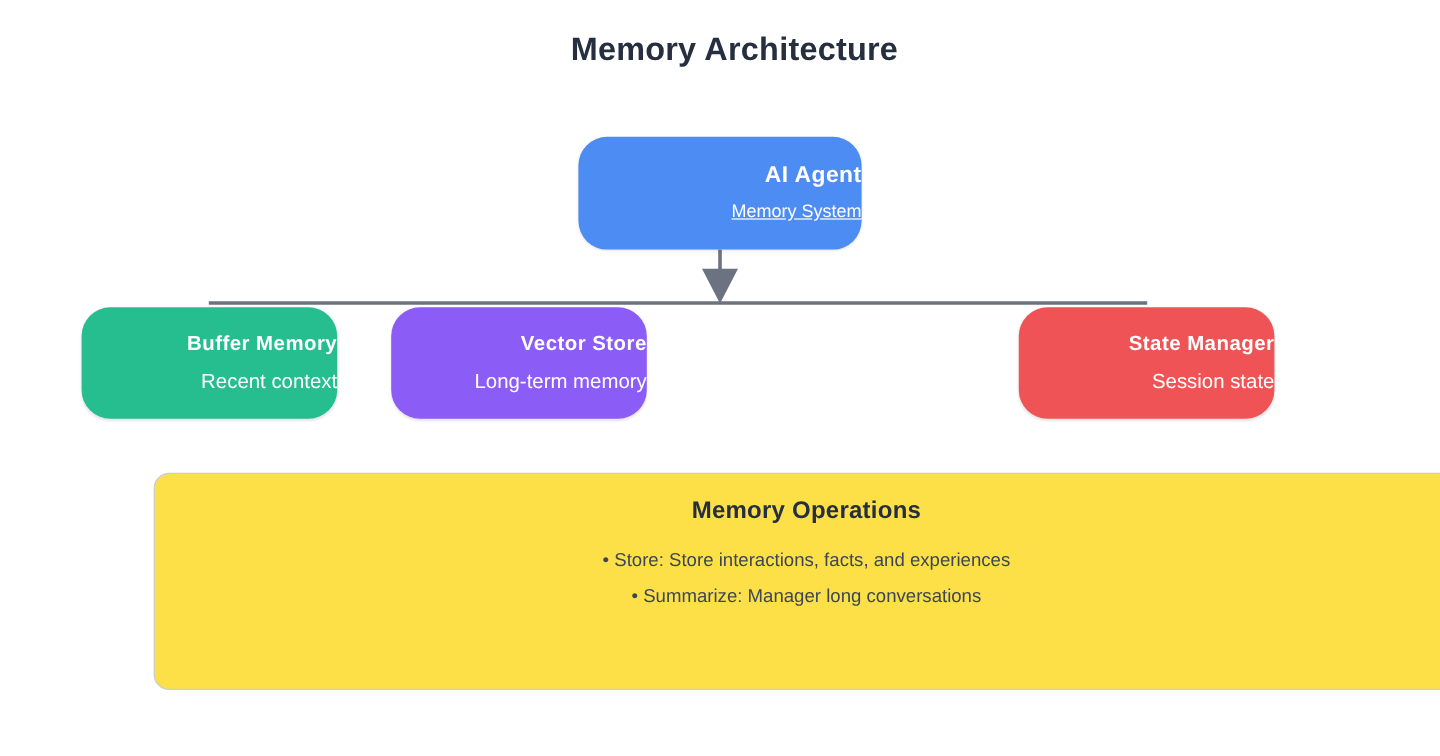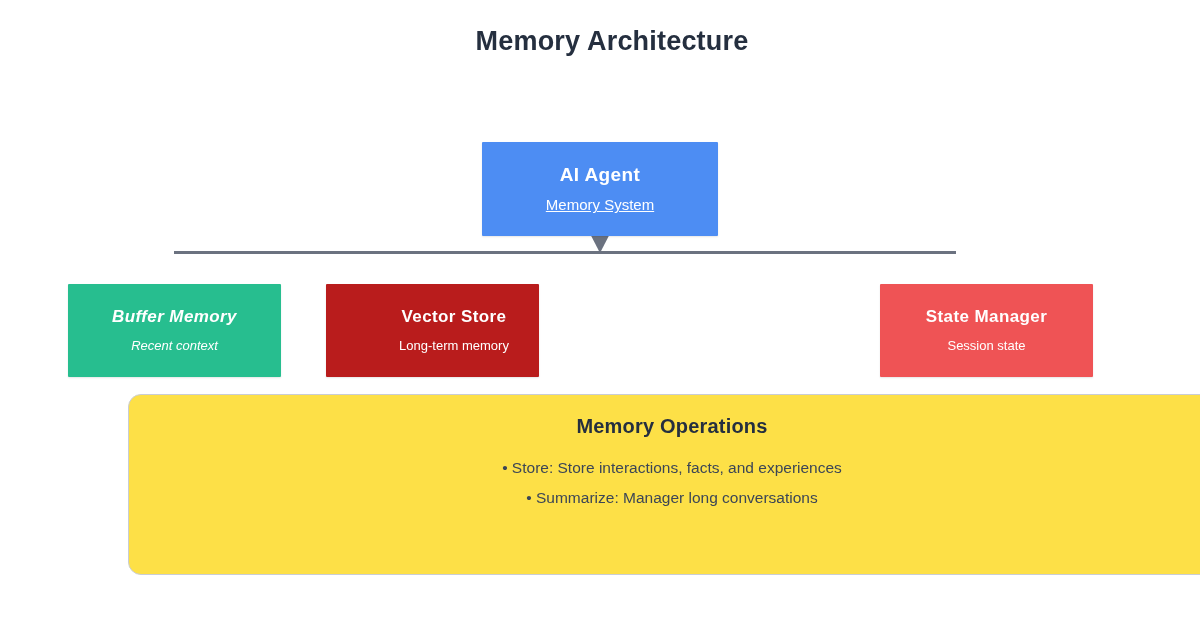--- a/index.html
+++ b/index.html
@@ -28,37 +28,36 @@
     text-align: center;
     font-size: 27px;
     font-weight: bold;
     color: #252f3f;
     letter-spacing: 0.2px;
   }
 
   
   .node {
     position: absolute;
-    border-radius: 1px;
+    border-radius: 24px;
     display: flex;
     flex-direction: column;
-    align-items: center;
+    align-items: flex-end;
     justify-content: center;
     color: #ffffff;
     box-shadow: 0 1px 2px rgba(0,0,0,0.10);
-    margin-top: 28px;
   }
   .node .node-title {
     font-size: 17px;
     font-weight: bold;
     letter-spacing: 0.4px;
     line-height: 1.2;
   }
   .node .node-sub {
-    font-size: 13px;
+    font-size: 17px;
     font-weight: normal;
     margin-top: 11px;
     line-height: 1.2;
   }
 
   
   .node-root {
     left: 482px;
     top: 114px;
     width: 236px;
@@ -69,21 +68,21 @@
 
   
   .node-child {
     top: 256px;
     width: 213px;
     height: 93px;
   }
   .child-0 { left: 68px; }
   .child-1 { left: 326px; }
   .child-2 { left: 588px; }
-  .child-3 { left: 880px; }
+  .child-3 { left: 849px; }
 
   
   .connector-layer {
     position: absolute;
     left: 0;
     top: 0;
     width: 1200px;
     height: 630px;
     pointer-events: none;
   }
@@ -132,26 +131,26 @@
     <line x1="600" y1="208" x2="600" y2="228" stroke="#6b7280" stroke-width="3"></line>
 
     <polygon points="600,253 585,224 615,224" fill="#6b7280"></polygon>
   </svg>
 
   <div class="node node-root" style="background:#4d8df3;">
     <div class="node-title">AI Agent</div>
     <div class="node-sub">Memory System</div>
   </div>
 
-  <div class="node node-child child-0" style="background:#27be8f;font-style:italic;">
+  <div class="node node-child child-0" style="background:#27be8f;">
     <div class="node-title">Buffer Memory</div>
     <div class="node-sub">Recent context</div>
   </div>
 
-  <div class="node node-child child-1" style="background:#b91c1c;padding-left:43px;">
+  <div class="node node-child child-1" style="background:#8b5cf6;padding-left:43px;">
     <div class="node-title">Vector Store</div>
     <div class="node-sub">Long-term memory</div>
   </div>
 
 
   <div class="node node-child child-3" style="background:#ef5355;">
     <div class="node-title">State Manager</div>
     <div class="node-sub">Session state</div>
   </div>
 

